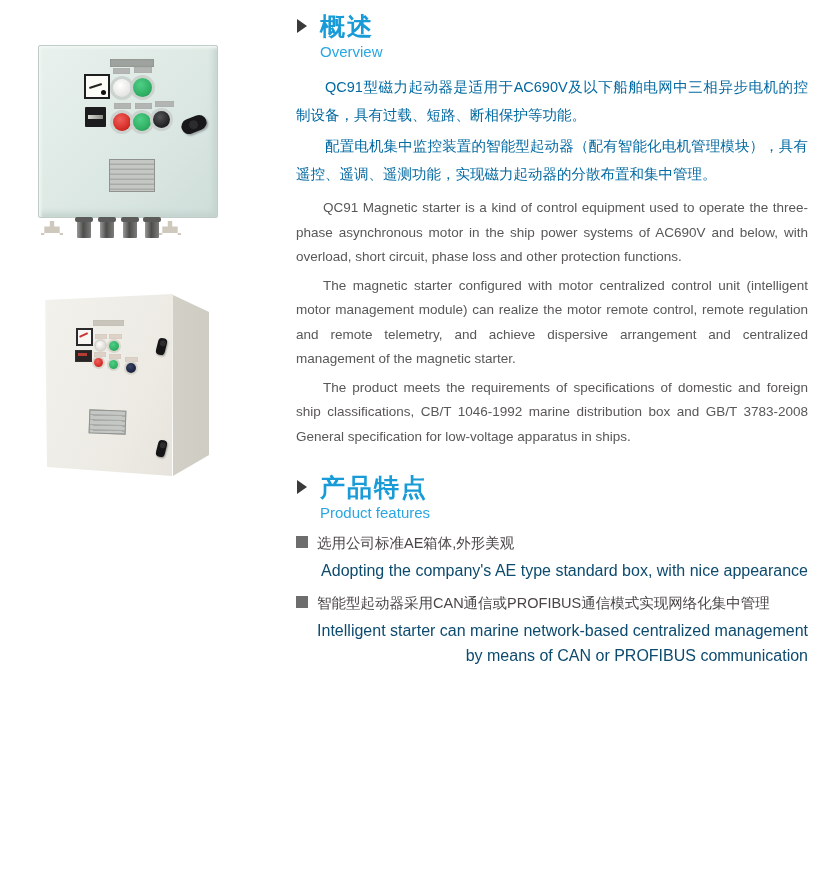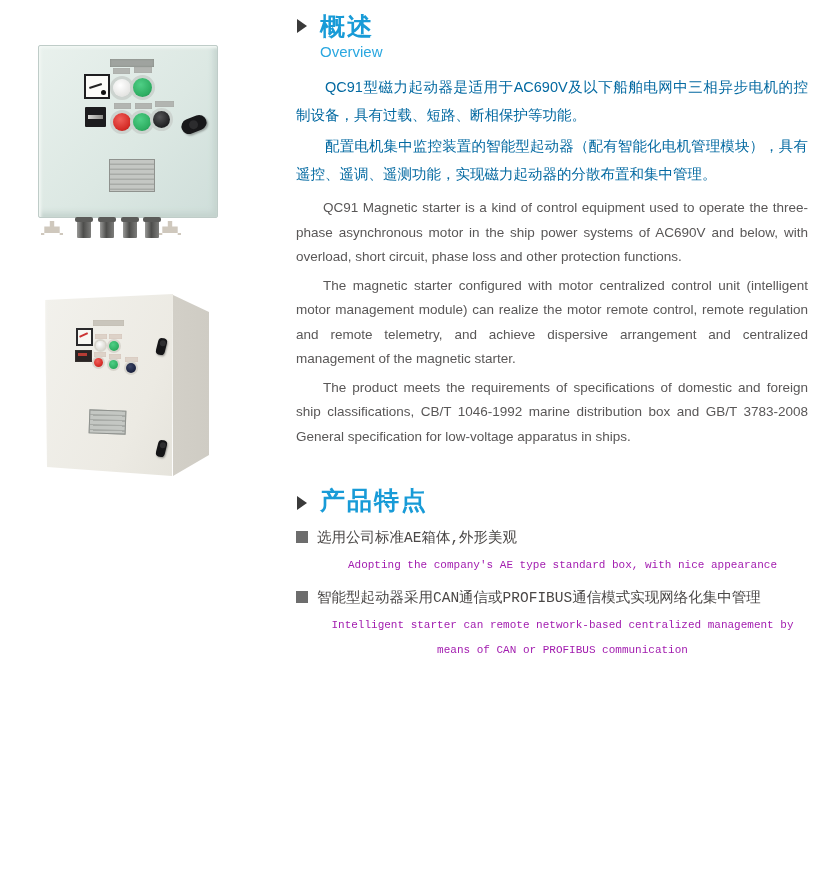--- a/index.html
+++ b/index.html
@@ -14,25 +14,25 @@
   .arrow-marker{position:absolute;left:1px;top:7px;width:0;height:0;
     border-left:10px solid #3a3a3a;border-top:7px solid transparent;border-bottom:7px solid transparent;}
   .sec-title-zh{font-size:25px;font-weight:bold;color:#189bd7;letter-spacing:2px;line-height:28px;}
   .sec-title-en{font-size:15px;color:#2aa7e0;margin-top:3px;line-height:18px;}
 
   .para-zh{font-size:14.5px;line-height:28px;color:#0369a1;text-align:justify;text-indent:2em;margin:0 0 3px 0;}
   .para-en{font-size:13.5px;line-height:24.5px;color:#595757;text-align:justify;text-indent:2em;margin:0 0 4px 0;}
   .zh-block{margin-top:12px;}
   .en-block{margin-top:8px;}
 
-  .features-sec{margin-top:40px;font-family:Liberation Mono, monospace;}
+  .features-sec{margin-top:24px;}
   .feature{margin-top:9px;}
   .feature-zh{position:relative;padding-left:21px;font-size:14.5px;color:#4a4746;line-height:22px;}
   .bullet-square{position:absolute;left:0;top:4px;width:12px;height:12px;background:#6d6d6d;}
-  .feature-en{margin:4px 0 0 21px;font-size:11px;color:#a21caf;line-height:25px;text-align:center;}
+  .feature-en{margin:4px 0 0 21px;font-size:16px;color:#0c4a6e;line-height:25px;text-align:right;}
 
   
   .cab1{position:absolute;left:38px;top:45px;width:180px;height:196px;}
   .cab1-body{position:absolute;left:0;top:0;width:178px;height:171px;
     background:linear-gradient(135deg,#e9f1ed 0%,#dce8e3 55%,#cfdeda 100%);
     border:1px solid #bfccc8;border-radius:2px;
     box-shadow:inset 2px 2px 3px #f3f8f5, inset -3px -4px 6px #c3d2cd;}
   .cab1-strip{position:absolute;left:72px;top:14px;width:44px;height:8px;background:#9fa39f;
     box-shadow:inset 0 0 2px #7c807c;}
   .cab1-meter{position:absolute;left:46px;top:29px;width:22px;height:21px;background:#fbfbf8;
@@ -171,34 +171,35 @@
     <div class="en-block">
       <p class="para-en">QC91 Magnetic starter is a kind of control equipment used to operate the three-phase asynchronous motor in the ship power systems of AC690V and below, with overload, short circuit, phase loss and other protection functions.</p>
       <p class="para-en">The magnetic starter configured with motor centralized control unit (intelligent motor management module) can realize the motor remote control, remote regulation and remote telemetry, and achieve dispersive arrangement and centralized management of the magnetic starter.</p>
       <p class="para-en">The product meets the requirements of specifications of domestic and foreign ship classifications, CB/T 1046-1992 marine distribution box and GB/T 3783-2008 General specification for low-voltage apparatus in ships.</p>
     </div>
 
     <div class="features-sec">
       <div class="sec-header">
         <span class="arrow-marker"></span>
         <div class="sec-title-zh">产品特点</div>
+        <div class="sec-title-en">Product features</div>
       </div>
 
       <div class="feature">
         <div class="feature-zh">
           <span class="bullet-square"></span>
           <span>选用公司标准AE箱体,外形美观</span>
         </div>
         <div class="feature-en">Adopting the company's AE type standard box, with nice appearance</div>
       </div>
 
       <div class="feature">
         <div class="feature-zh">
           <span class="bullet-square"></span>
           <span>智能型起动器采用CAN通信或PROFIBUS通信模式实现网络化集中管理</span>
         </div>
-        <div class="feature-en">Intelligent starter can remote network-based centralized management by means of CAN or PROFIBUS communication</div>
+        <div class="feature-en">Intelligent starter can marine network-based centralized management by means of CAN or PROFIBUS communication</div>
       </div>
 
     </div>
 
   </div>
 </div>
 
 </body></html>

